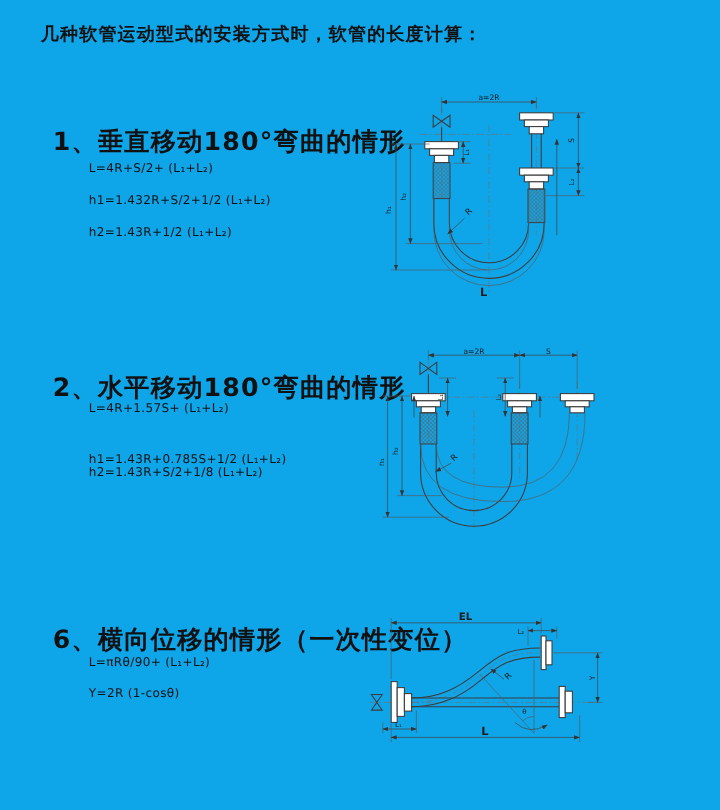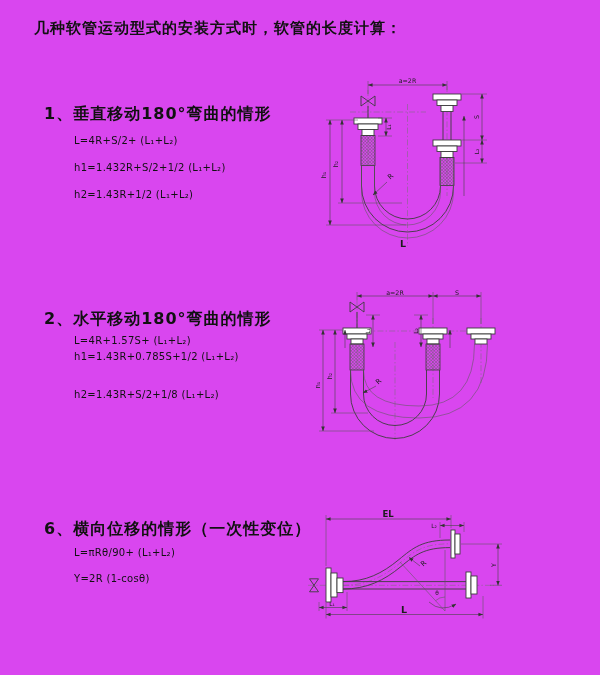--- a/index.html
+++ b/index.html
@@ -1,22 +1,22 @@
 <!DOCTYPE html>
 <html><head>
 <meta charset="utf-8">
 <style>
   html,body{margin:0;padding:0;background:#888;}
   .page{
     position:relative;width:600px;height:675px;margin:0 auto;
-    background:#d946ef;overflow:hidden;
+    background:#0ea5e9;overflow:hidden;
     font-family:"DejaVu Sans","Liberation Sans",sans-serif;color:#111;
   }
   .title{position:absolute;left:34px;top:19px;font-size:15px;font-weight:700;letter-spacing:1px;white-space:nowrap;}
-  .sec-heading{position:absolute;left:44px;font-size:16px;font-weight:700;letter-spacing:1px;white-space:nowrap;}
+  .sec-heading{position:absolute;left:44px;font-size:21px;font-weight:700;letter-spacing:1px;white-space:nowrap;}
   .formula{position:absolute;left:74px;font-size:10px;font-weight:500;letter-spacing:.3px;white-space:nowrap;}
   .dwg{position:absolute;}
   .dwg .ln{stroke:#3d3d3d;stroke-width:.9;fill:none;}
   .dwg .thin{stroke:#5a5a5a;stroke-width:.55;fill:none;}
   .dwg .dim{stroke:#444;stroke-width:.6;fill:none;}
   .dwg .cl{stroke:#707070;stroke-width:.5;fill:none;stroke-dasharray:6 2.2 1.4 2.2;}
   .dwg .fl{fill:#fff;stroke:#3d3d3d;stroke-width:.9;}
   .dwg text{fill:#1c1c1c;font-size:7px;font-family:"DejaVu Sans","Liberation Sans",sans-serif;}
   .dwg .dimtxt{font-size:6.3px;}
   .dwg .tiny{font-size:5.8px;}
@@ -29,21 +29,21 @@
 
   <div class="title">几种软管运动型式的安装方式时，软管的长度计算：</div>
 
   <div class="sec-heading" style="top:104px">1、垂直移动180°弯曲的情形</div>
   <div class="formula" style="top:135px">L=4R+S/2+ (L₁+L₂)</div>
   <div class="formula" style="top:162px">h1=1.432R+S/2+1/2 (L₁+L₂)</div>
   <div class="formula" style="top:189px">h2=1.43R+1/2 (L₁+L₂)</div>
 
   <div class="sec-heading" style="top:309px">2、水平移动180°弯曲的情形</div>
   <div class="formula" style="top:335px">L=4R+1.57S+ (L₁+L₂)</div>
-  <div class="formula" style="top:351px">h1=1.43R+0.785S+1/2 (L₁+L₂)</div>
+  <div class="formula" style="top:378px">h1=1.43R+0.785S+1/2 (L₁+L₂)</div>
   <div class="formula" style="top:389px">h2=1.43R+S/2+1/8 (L₁+L₂)</div>
 
   <div class="sec-heading" style="top:519px">6、横向位移的情形（一次性变位）</div>
   <div class="formula" style="top:547px">L=πRθ/90+ (L₁+L₂)</div>
   <div class="formula" style="top:573px">Y=2R (1-cosθ)</div>
 
   <svg class="dwg" style="left:314px;top:74px" width="252" height="182" viewBox="0 0 252 182">
     <defs>
       <marker id="ar1" viewBox="0 0 10 10" refX="9.5" refY="5" markerWidth="8" markerHeight="8" orient="auto-start-reverse">
         <path d="M0,1.2 L10,5 L0,8.8 Z" fill="#333"></path>

